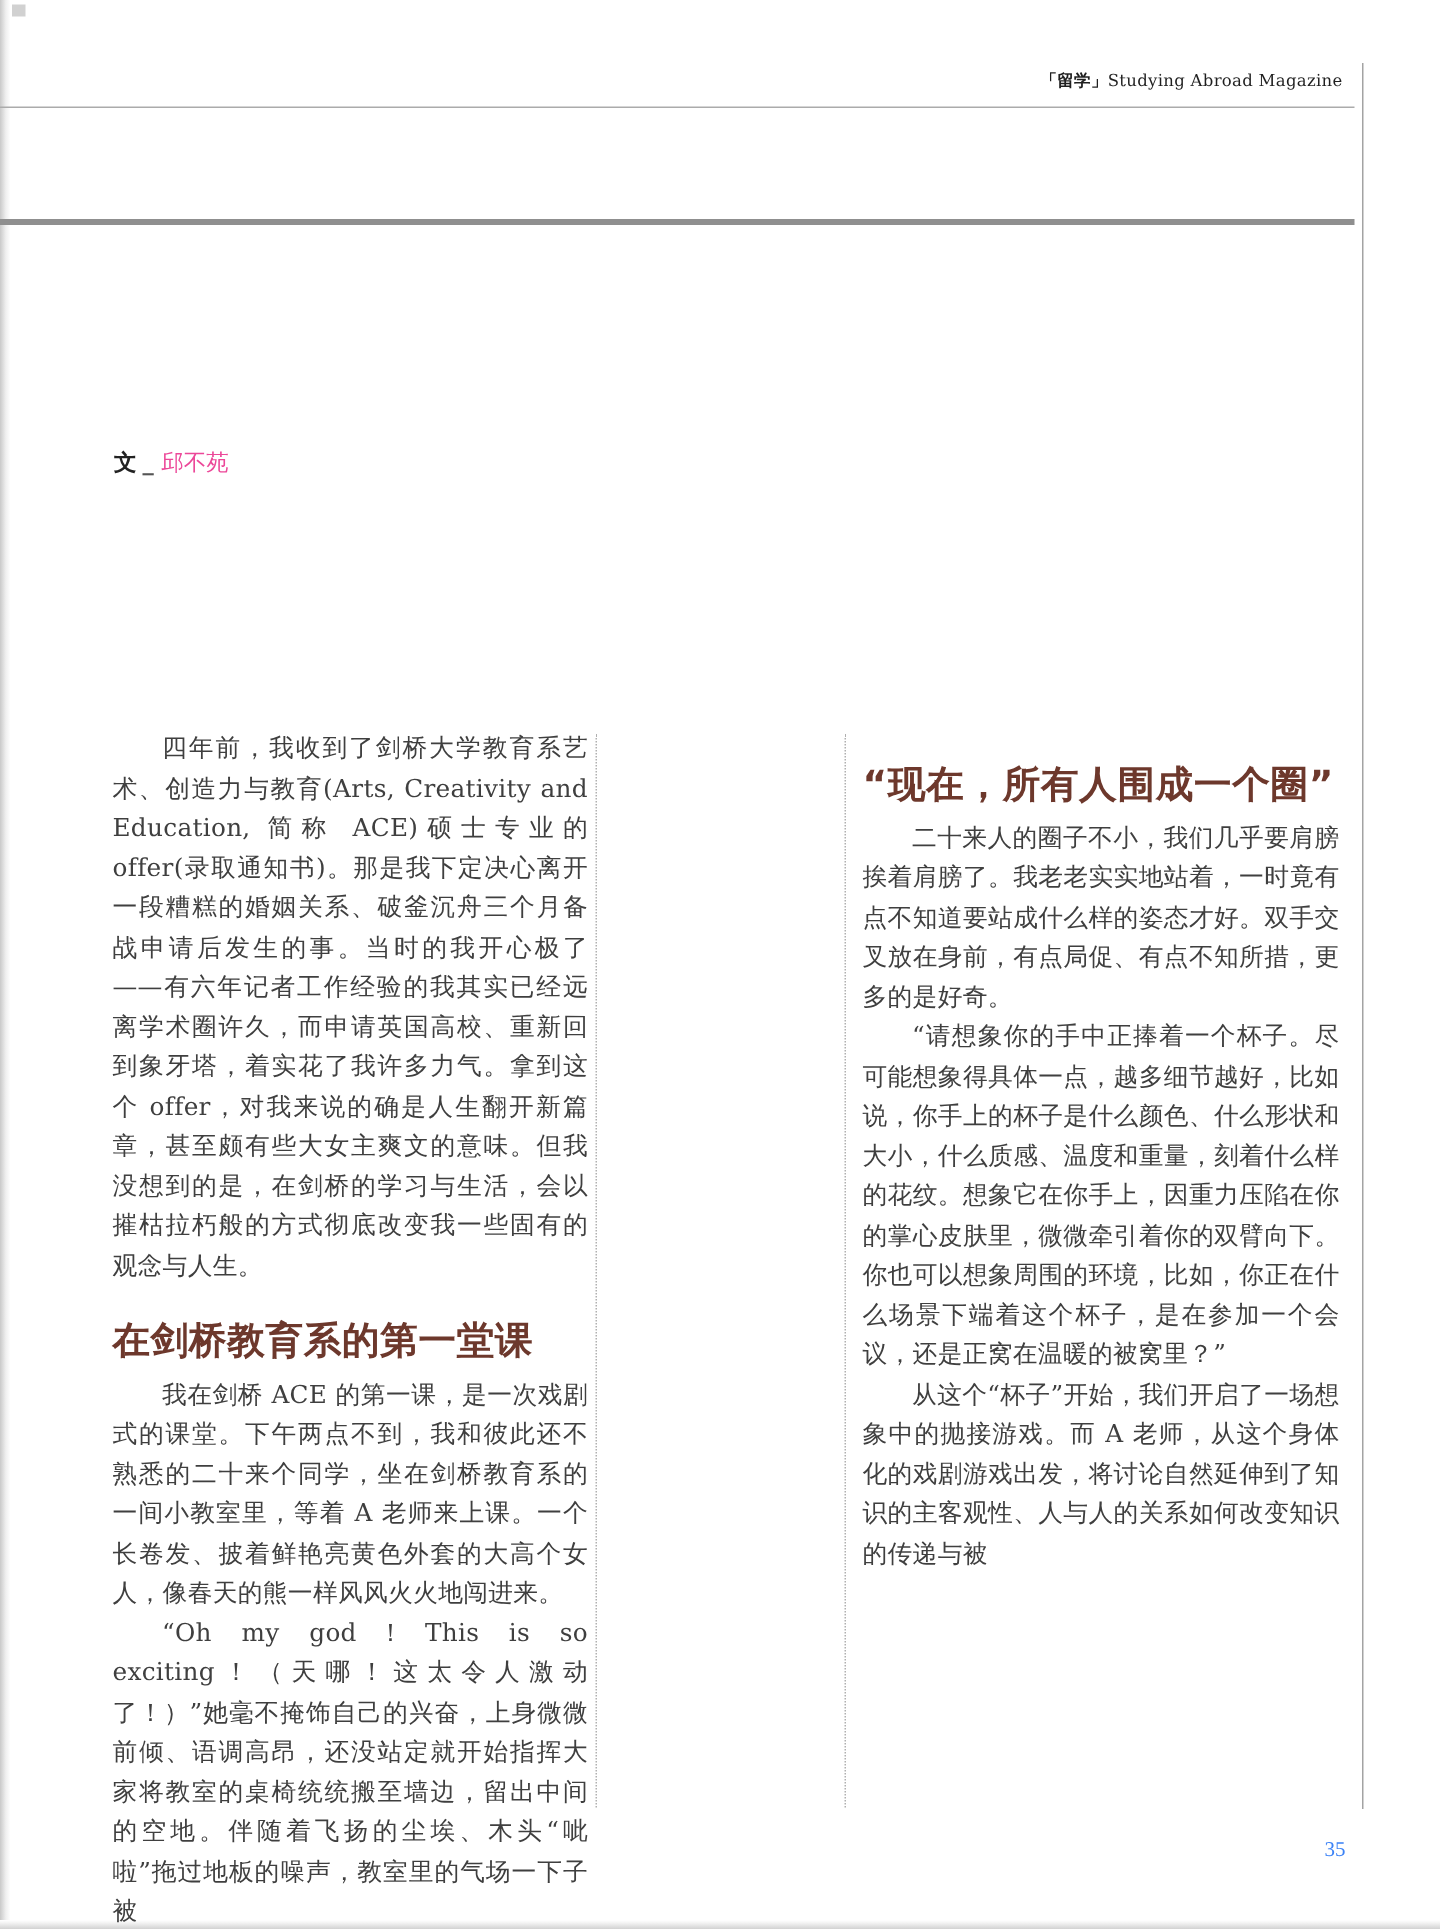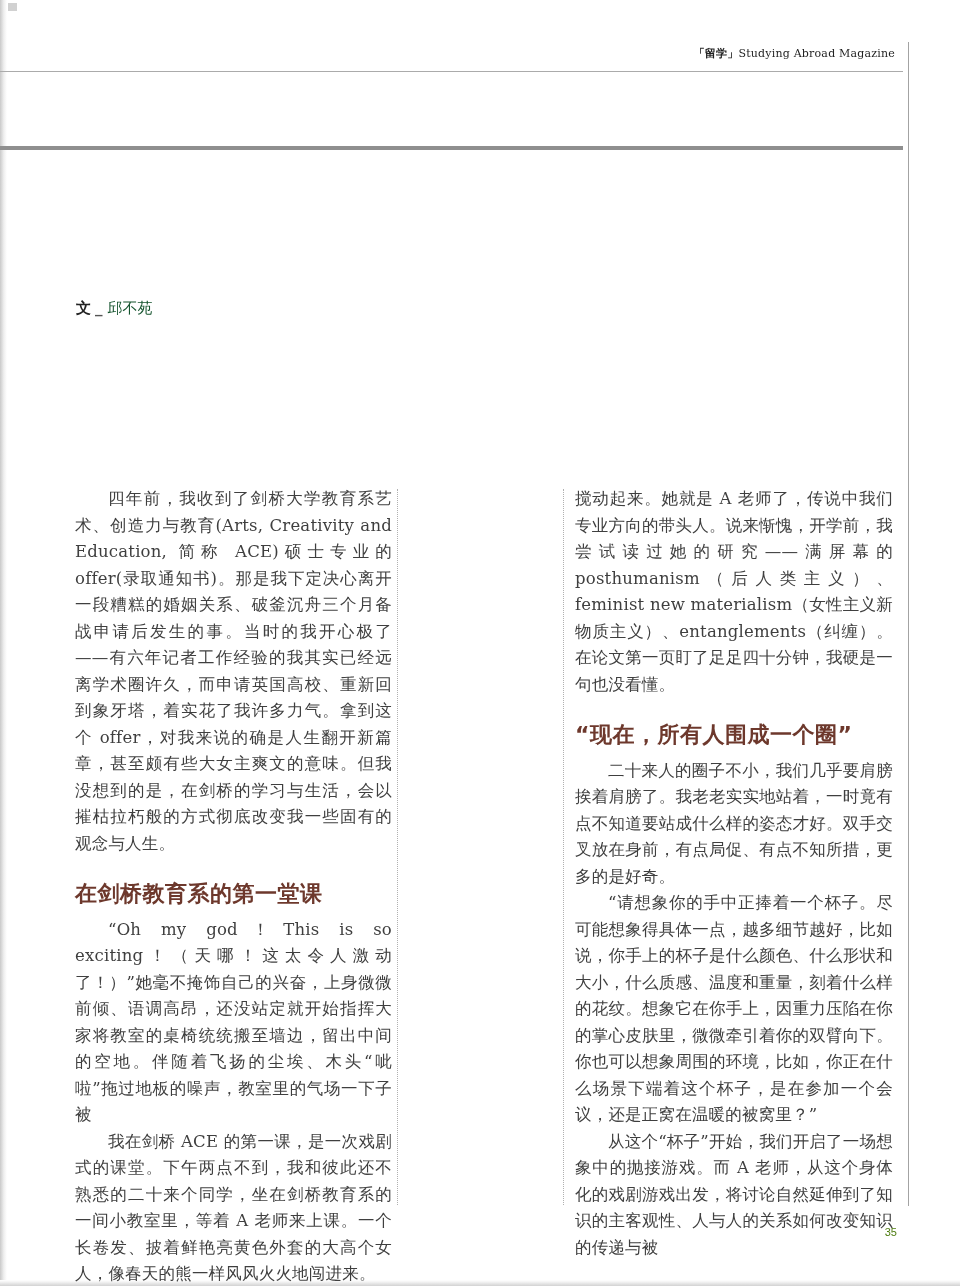--- a/index.html
+++ b/index.html
@@ -32,40 +32,40 @@
   .vrule { position:absolute; left:908px; top:42px; width:1px; height:1164px; background:#a3a3a3; }
 
   
   .article-title { position:absolute; left:75px; top:216px; margin:0; width:820px;
     font-family:"DejaVu Sans","Liberation Sans",sans-serif; font-weight:700;
     font-size:43px; color:#141414; letter-spacing:1px; white-space:nowrap; }
   .byline { position:absolute; left:76px; top:299px; font-size:15px; white-space:nowrap; }
   .byline .wen { font-family:"DejaVu Sans","Liberation Sans",sans-serif;
     font-weight:700; color:#222222; }
   .byline .us { color:#555555; font-weight:700; padding:0 5px 0 4px; }
-  .byline .author { color:#14532d;
+  .byline .author { color:#ec4899;
     font-family:"DejaVu Sans","Liberation Sans",sans-serif;margin-top:38px; }
 
   
   .dotted-rule { position:absolute; top:489px; height:716px; width:0;
     border-left:1px dotted #b0b0b0; }
   .dr1 { left:397px; }
   .dr2 { left:563px; }
   .col { position:absolute; top:486px; font-size:16.5px; line-height:26.5px;
     color:#3f3f3f; letter-spacing:.2px; }
   .col-left  { left:75px;  width:317px; }
   .col-right { left:575px; width:318px; }
   .col p { margin:0; text-align:justify; }
   .col p.indent { text-indent:2em; }
   .col h3 { margin:24px 0 9px 0;
     font-family:"DejaVu Sans","Liberation Sans",sans-serif;
-    font-size:22px; font-weight:700; color:#6d382c; letter-spacing:.5px; }
+    font-size:25px; font-weight:700; color:#6d382c; letter-spacing:.5px; }
 
-  .page-number { position:absolute; top:1226px; right:63px; font-size:11px;
-    color:#4d7c0f; font-family:Liberation Sans, sans-serif; }
+  .page-number { position:absolute; top:1226px; right:63px; font-size:14px;
+    color:#3b82f6; font-family:Liberation Serif, serif; }
 </style>
 </head>
 <body>
 
 <div class="page">
 
   <div class="edge-left"></div>
   <div class="edge-bottom"></div>
   <div class="corner-mark"></div>
 
@@ -83,26 +83,25 @@
   <div class="byline">
     <span class="wen">文</span><span class="us">_</span><span class="author">邱不苑</span>
   </div>
 
   <div class="dotted-rule dr1"></div>
   <div class="dotted-rule dr2"></div>
 
   <div class="col col-left">
     <p class="indent">四年前，我收到了剑桥大学教育系艺术、创造力与教育(Arts, Creativity and Education, 简称 ACE)硕士专业的 offer(录取通知书)。那是我下定决心离开一段糟糕的婚姻关系、破釜沉舟三个月备战申请后发生的事。当时的我开心极了——有六年记者工作经验的我其实已经远离学术圈许久，而申请英国高校、重新回到象牙塔，着实花了我许多力气。拿到这个 offer，对我来说的确是人生翻开新篇章，甚至颇有些大女主爽文的意味。但我没想到的是，在剑桥的学习与生活，会以摧枯拉朽般的方式彻底改变我一些固有的观念与人生。</p>
     <h3>在剑桥教育系的第一堂课</h3>
+    <p class="indent">我在剑桥 ACE 的第一课，是一次戏剧式的课堂。下午两点不到，我和彼此还不熟悉的二十来个同学，坐在剑桥教育系的一间小教室里，等着 A 老师来上课。一个长卷发、披着鲜艳亮黄色外套的大高个女人，像春天的熊一样风风火火地闯进来。</p>
     <p class="indent">“Oh my god！This is so exciting！（天哪！这太令人激动了！）”她毫不掩饰自己的兴奋，上身微微前倾、语调高昂，还没站定就开始指挥大家将教室的桌椅统统搬至墙边，留出中间的空地。伴随着飞扬的尘埃、木头“呲啦”拖过地板的噪声，教室里的气场一下子被</p>
-    <p class="indent">我在剑桥 ACE 的第一课，是一次戏剧式的课堂。下午两点不到，我和彼此还不熟悉的二十来个同学，坐在剑桥教育系的一间小教室里，等着 A 老师来上课。一个长卷发、披着鲜艳亮黄色外套的大高个女人，像春天的熊一样风风火火地闯进来。</p>
   </div>
 
   <div class="col col-right">
-    <p>搅动起来。她就是 A 老师了，传说中我们专业方向的带头人。说来惭愧，开学前，我尝试读过她的研究——满屏幕的 posthumanism（后人类主义）、feminist new materialism（女性主义新物质主义）、entanglements（纠缠）。在论文第一页盯了足足四十分钟，我硬是一句也没看懂。</p>
     <h3>“现在，所有人围成一个圈”</h3>
     <p class="indent">二十来人的圈子不小，我们几乎要肩膀挨着肩膀了。我老老实实地站着，一时竟有点不知道要站成什么样的姿态才好。双手交叉放在身前，有点局促、有点不知所措，更多的是好奇。</p>
     <p class="indent">“请想象你的手中正捧着一个杯子。尽可能想象得具体一点，越多细节越好，比如说，你手上的杯子是什么颜色、什么形状和大小，什么质感、温度和重量，刻着什么样的花纹。想象它在你手上，因重力压陷在你的掌心皮肤里，微微牵引着你的双臂向下。你也可以想象周围的环境，比如，你正在什么场景下端着这个杯子，是在参加一个会议，还是正窝在温暖的被窝里？”</p>
     <p class="indent">从这个“杯子”开始，我们开启了一场想象中的抛接游戏。而 A 老师，从这个身体化的戏剧游戏出发，将讨论自然延伸到了知识的主客观性、人与人的关系如何改变知识的传递与被</p>
   </div>
 
   <div class="page-number">35</div>
 
 </div>
 

